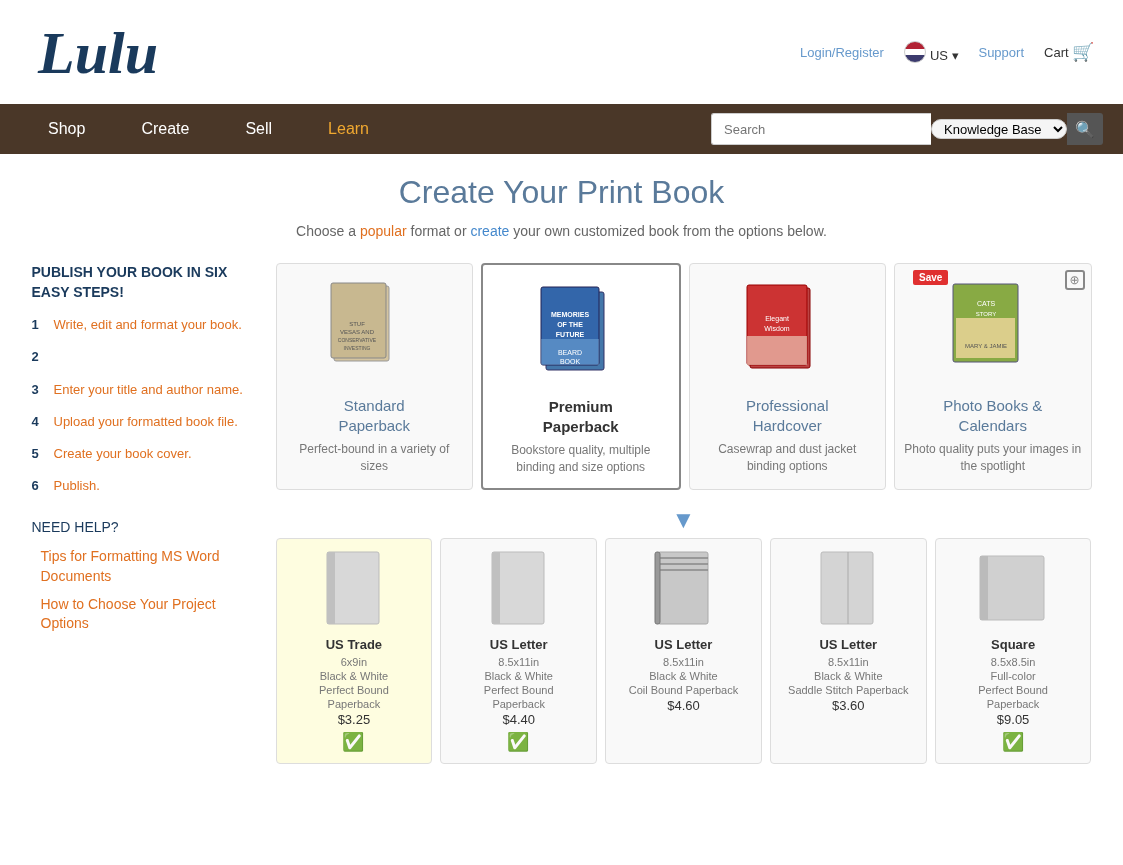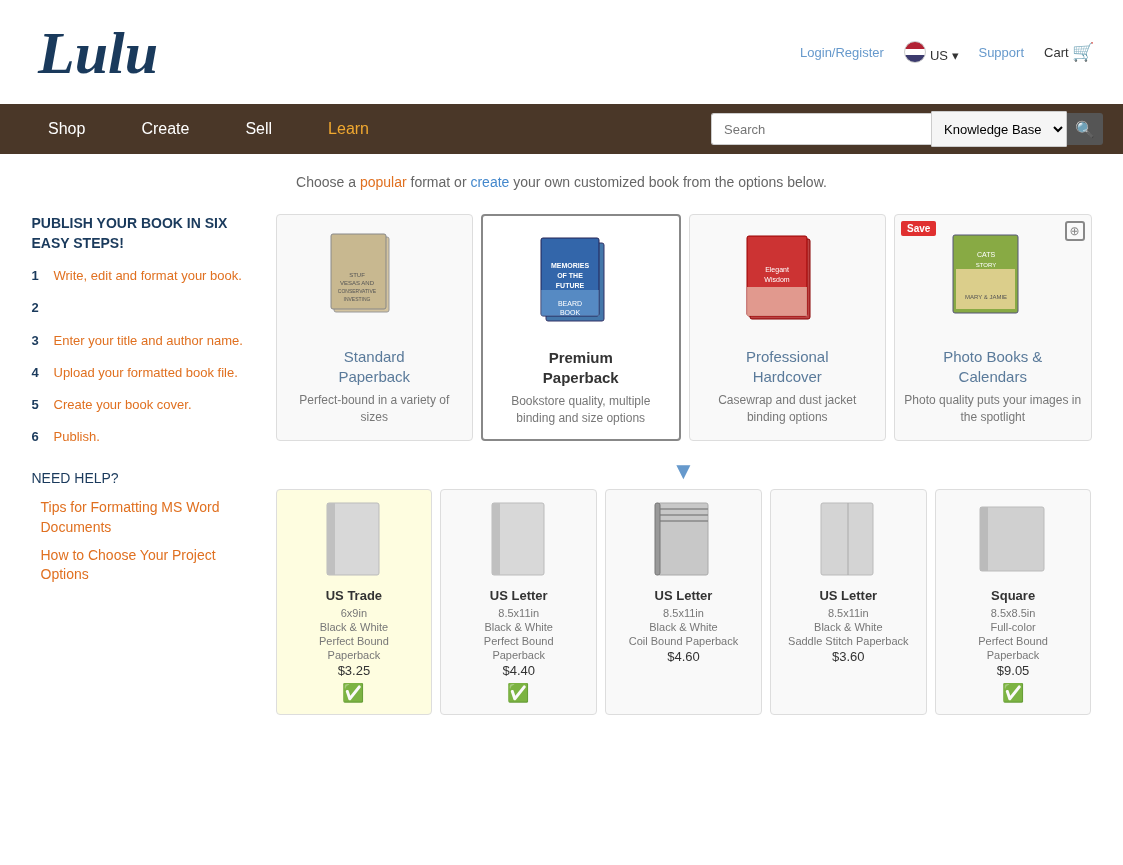--- a/index.html
+++ b/index.html
@@ -85,28 +85,28 @@
       height: 32px;
       border: 1px solid #ccc;
       border-right: none;
       padding: 0 12px;
       font-size: 13px;
       width: 220px;
       outline: none;
       border-radius: 3px 0 0 3px;
     }
     .search-dropdown {
-      height: 36px;
+      height: 20px;
       border: 1px solid #ccc;
       padding: 0 8px;
       font-size: 13px;
       background: #f5f5f5;
       cursor: pointer;
       outline: none;
-      border-radius: 1px;
+      border-radius: 12px;
     }
     .search-btn {
       background: #555;
       border: none;
       height: 32px;
       width: 36px;
       display: flex;
       align-items: center;
       justify-content: center;
       cursor: pointer;
@@ -229,21 +229,21 @@
     }
     .book-card.active .book-card-title { font-weight: bold; color: #333; }
     .book-card-desc {
       font-size: 12px;
       color: #777;
       line-height: 1.4;
     }
     .save-badge {
       position: absolute;
       top: 6px;
-      left: 6px;
+      left: 18px;
       background: #e03030;
       color: #fff;
       font-size: 10px;
       font-weight: bold;
       padding: 2px 6px;
       border-radius: 2px;
     }
     .expand-icon {
       position: absolute;
       top: 6px;
@@ -347,20 +347,21 @@
       <option>All</option>
       <option>Blog</option>
     </select>
     <button class="search-btn">
       <span>🔍</span>
     </button>
   </div>
 </div>
 
 <div class="main-content">
+  <h1 class="page-title">Create Your Print Book</h1>
   <p class="subtitle">
     <span>Choose a </span><span class="popular">popular</span><span> format or </span><span class="create">create</span><span> your own customized book from the options below.</span>
   </p>
 
   <div class="two-col">
 
     <div class="sidebar">
       <div class="sidebar-title">PUBLISH YOUR BOOK IN SIX EASY STEPS!</div>
       <ol class="steps-list">
         <li>

